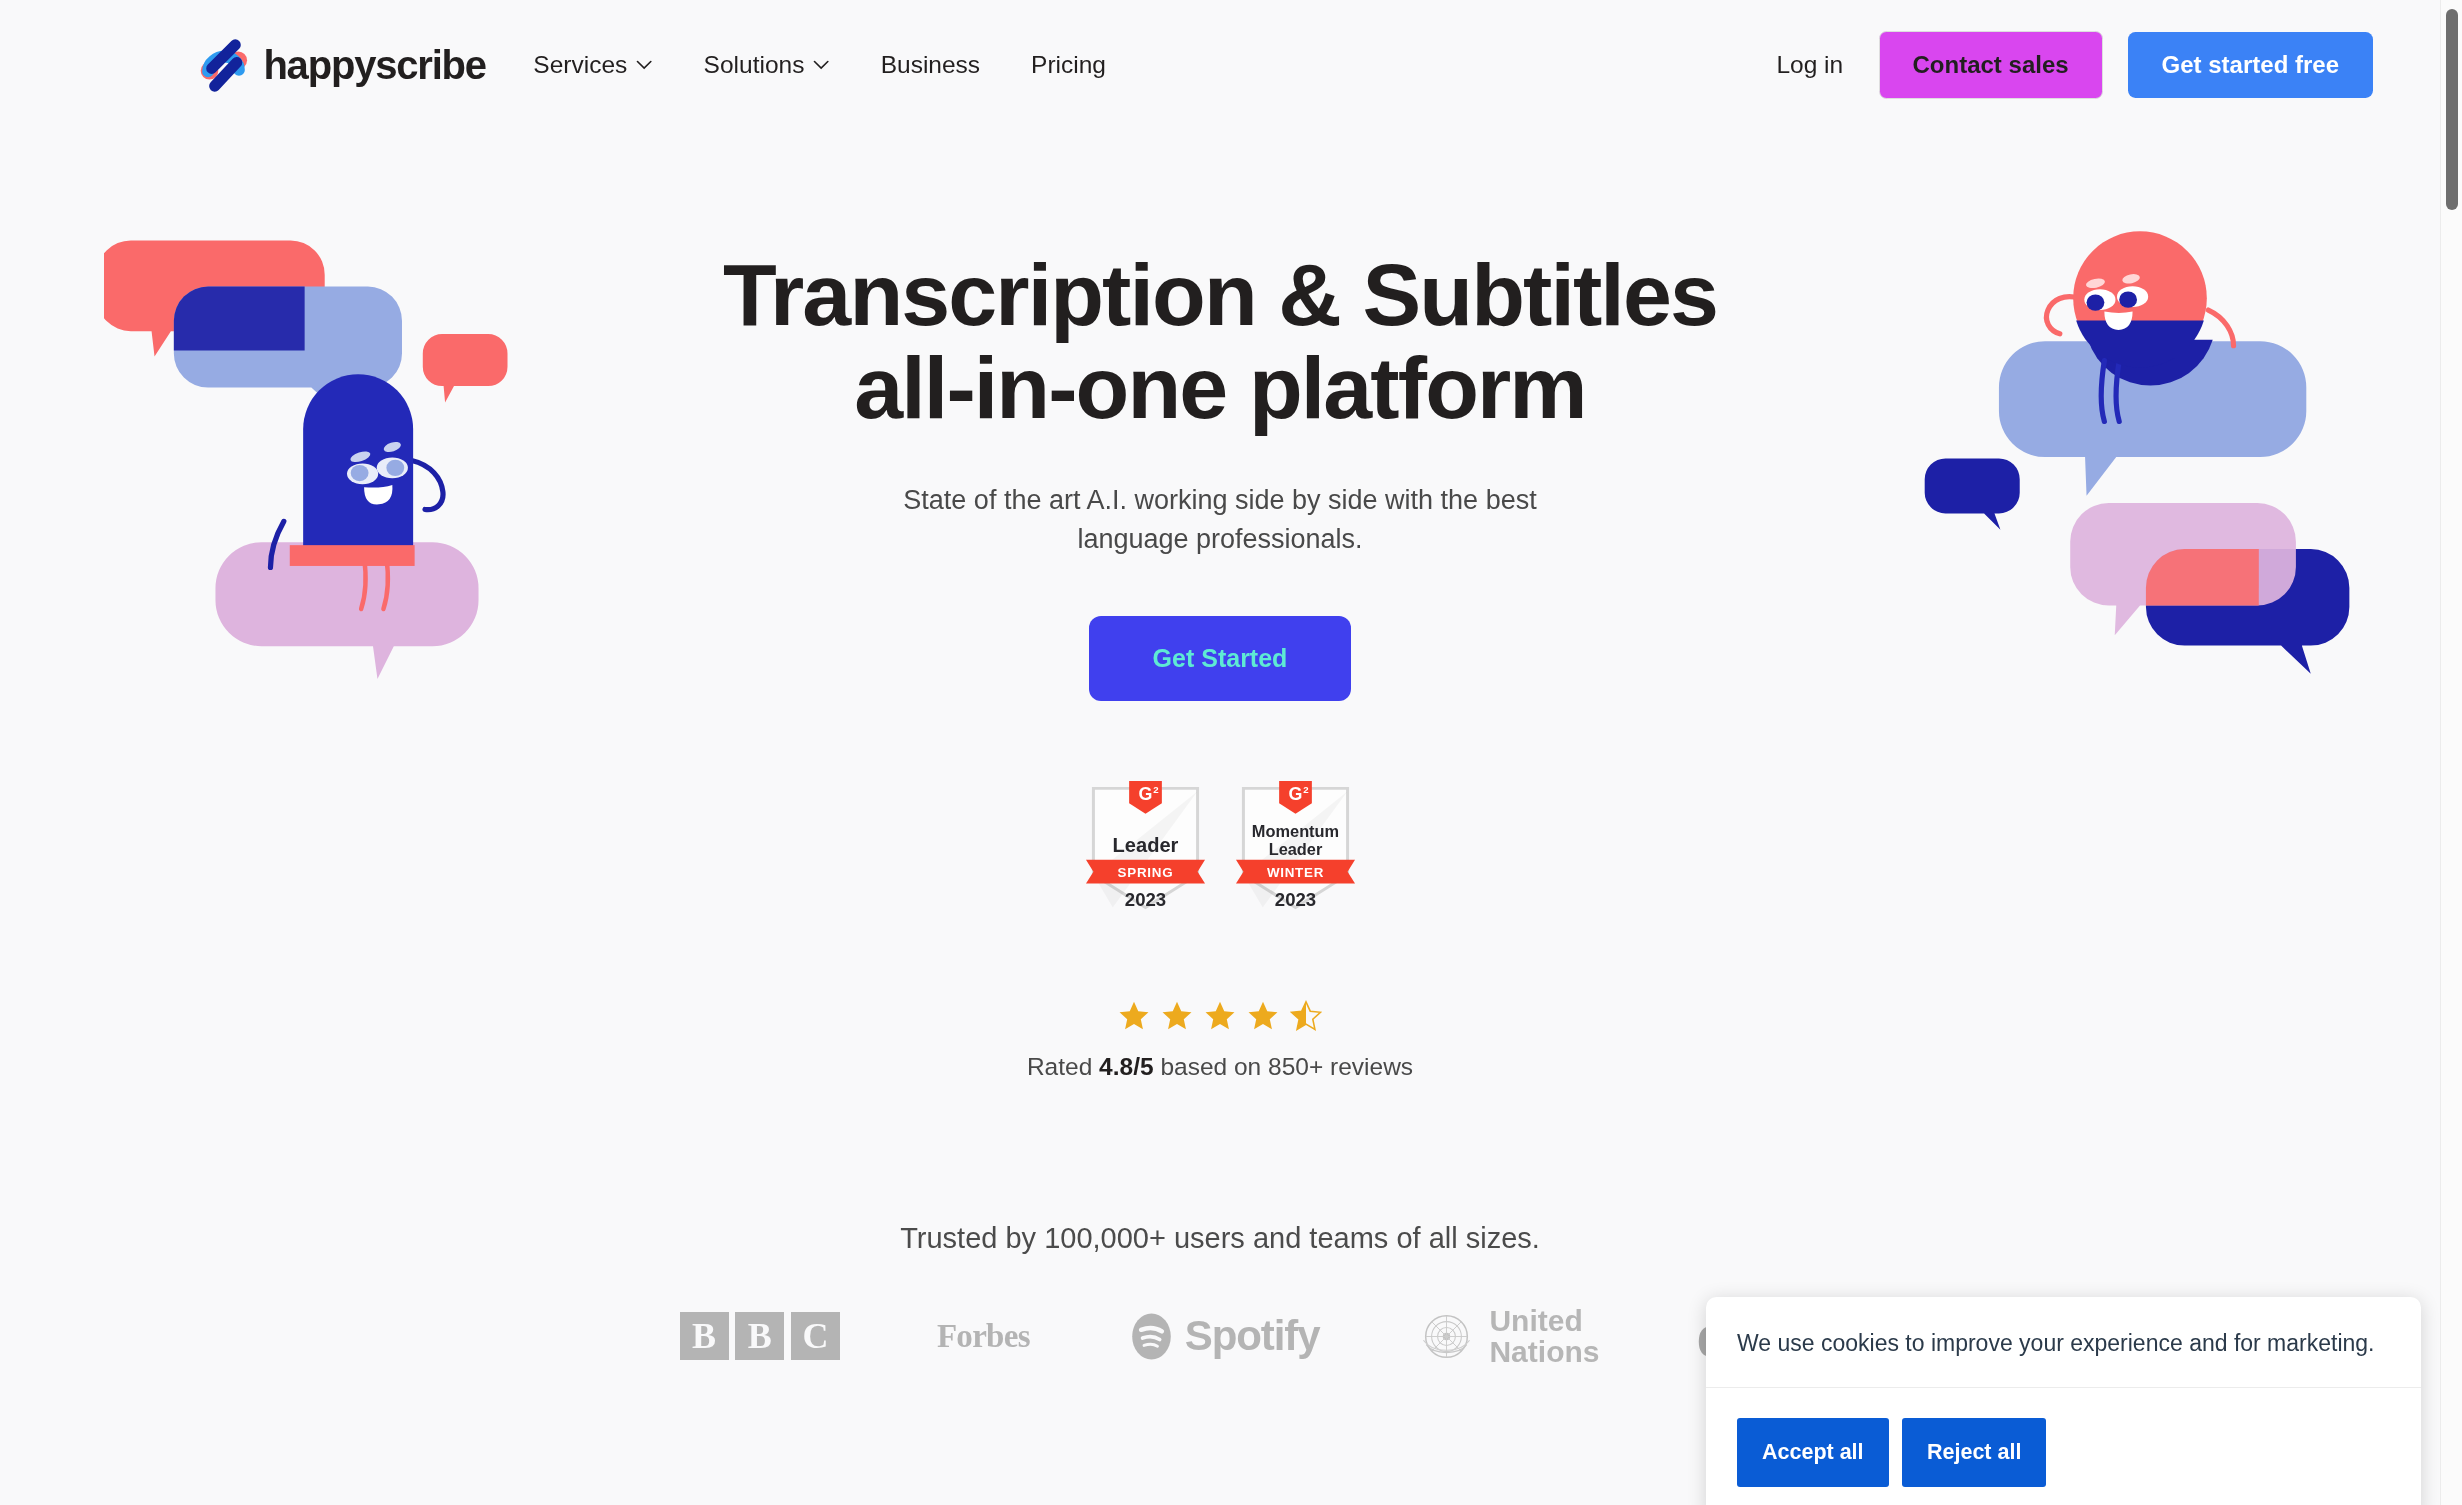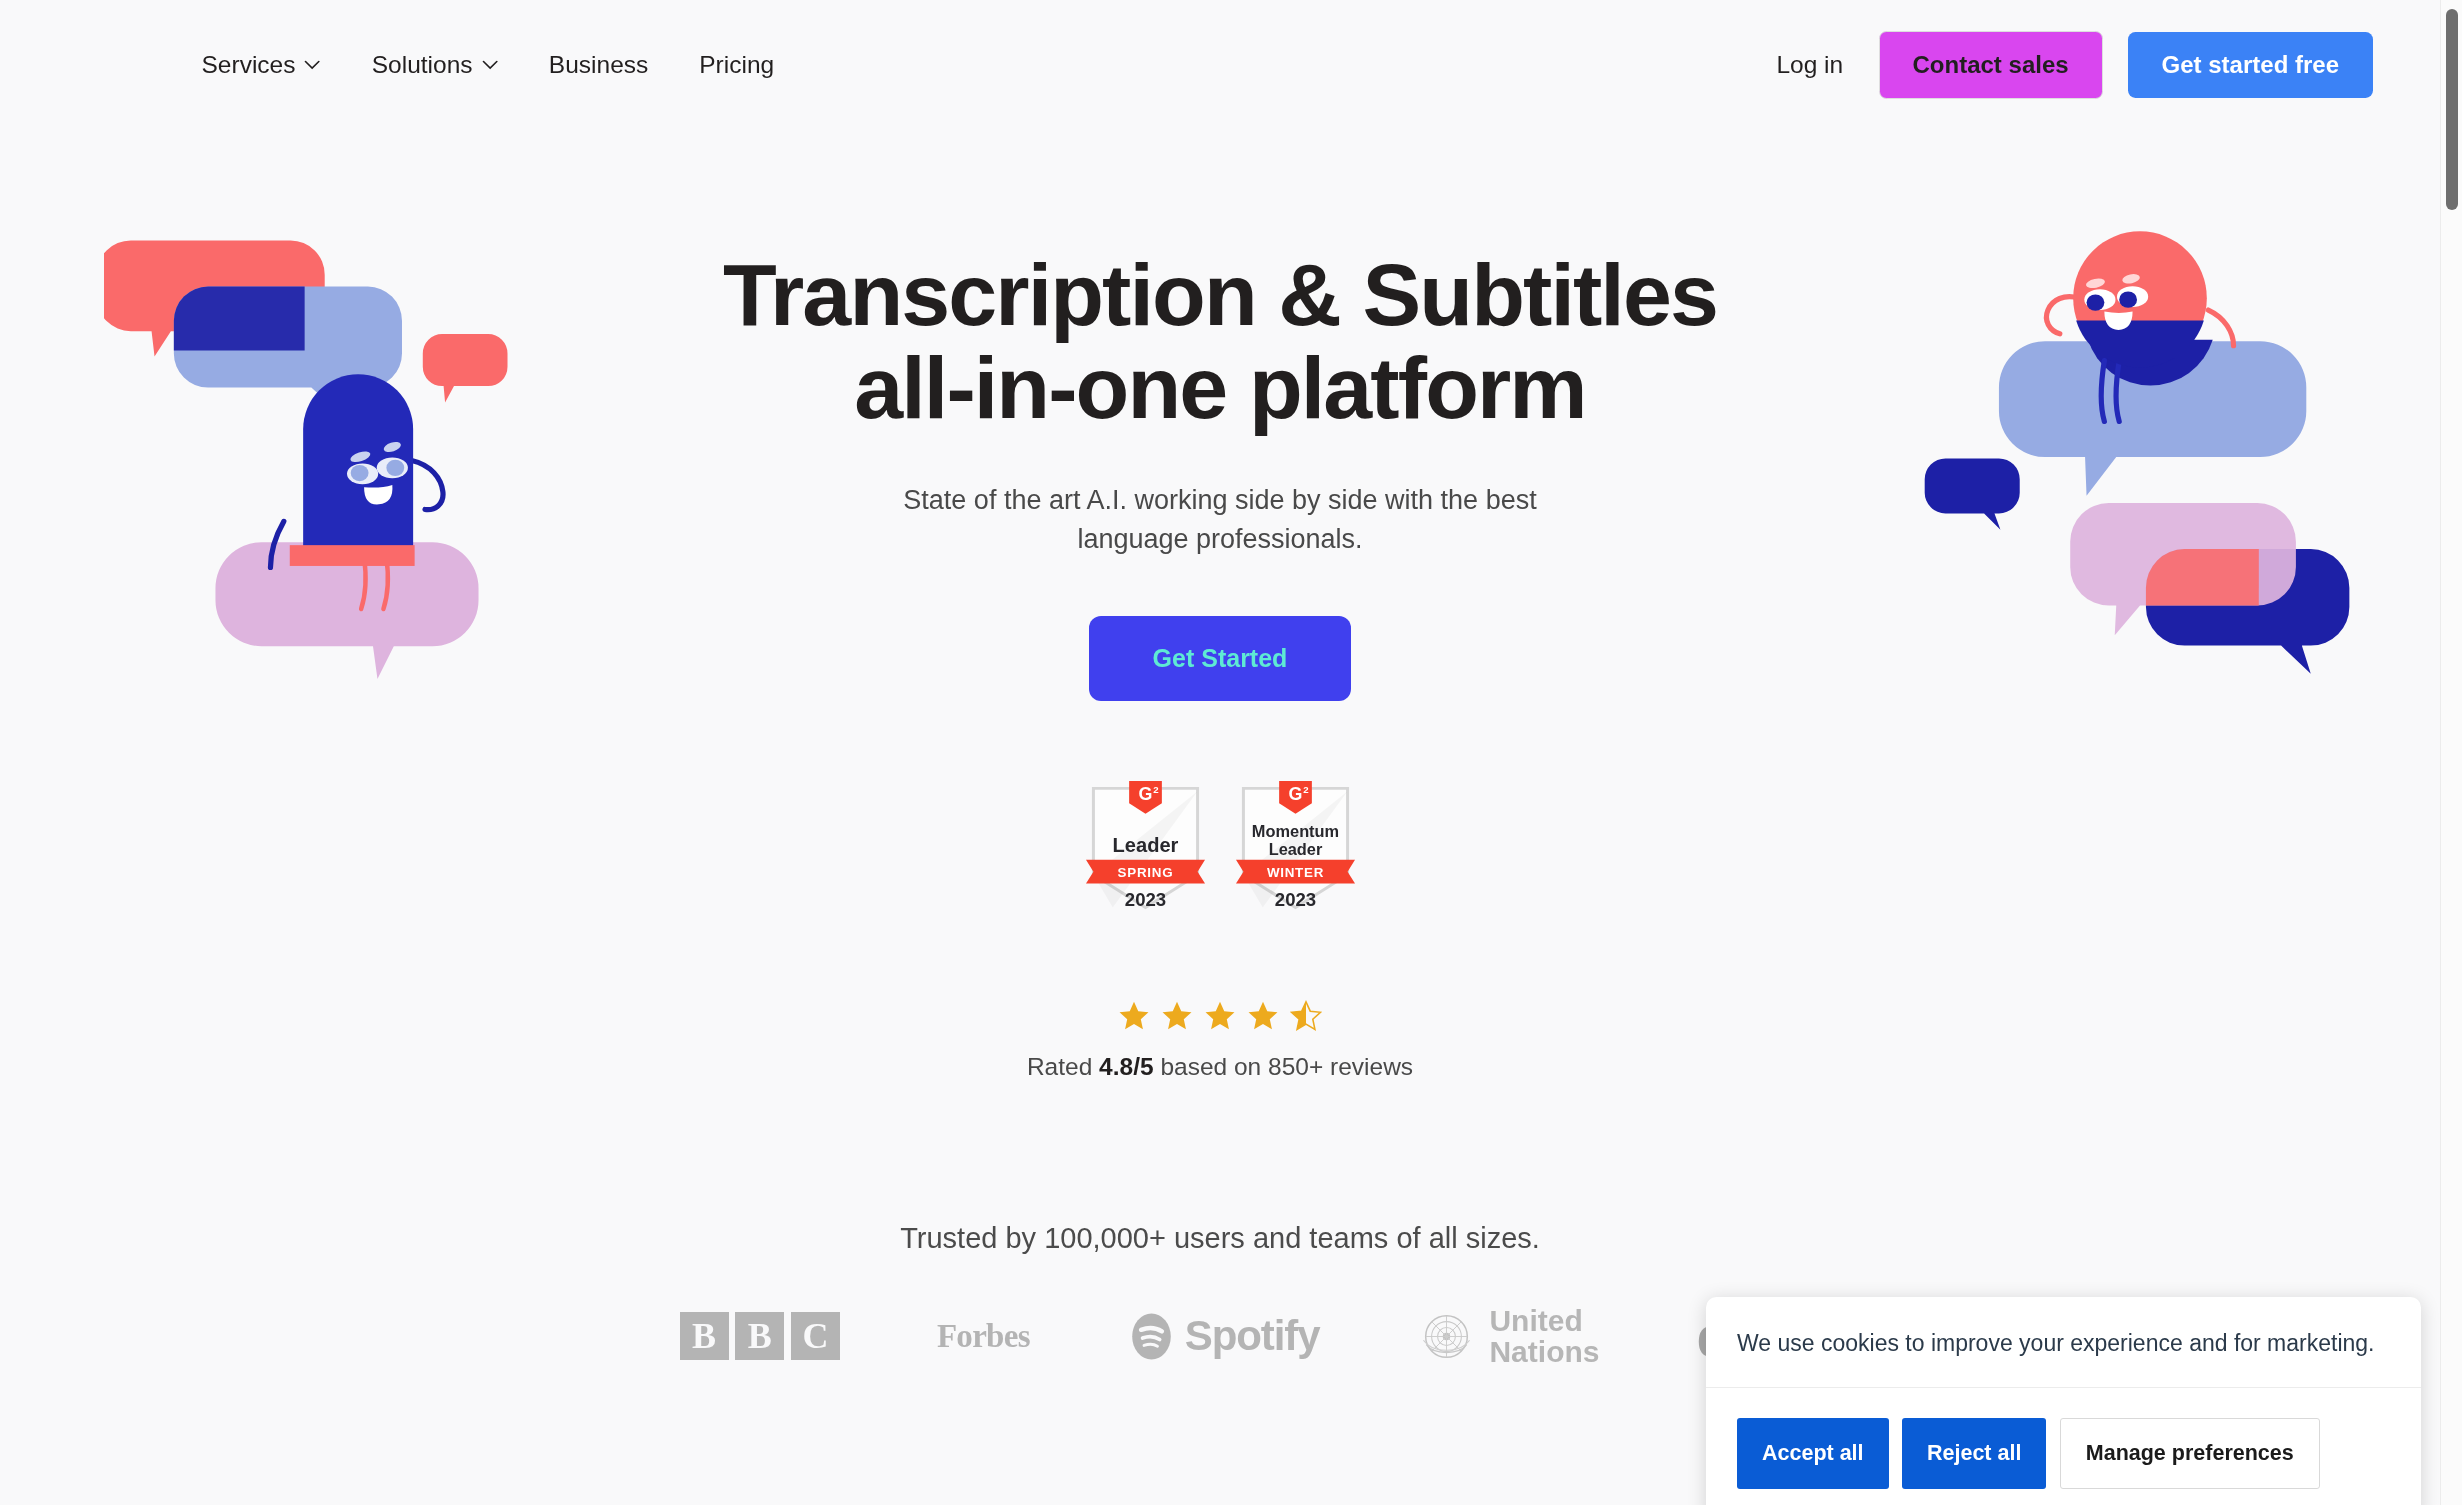--- a/index.html
+++ b/index.html
@@ -341,20 +341,30 @@
 
     <path d="M360 450h170a52 52 0 0 1 52 52v26a52 52 0 0 1-52 52h-12l12 38-40-38H360a52 52 0 0 1-52-52v-26a52 52 0 0 1 52-52z" fill="#1D20A6"></path>
 
     <path d="M258 388h200a52 52 0 0 1 52 52v34a52 52 0 0 1-52 52H300l-34 40 2-40h-10a52 52 0 0 1-52-52v-34a52 52 0 0 1 52-52z" fill="#DEB4DE" opacity="0.93"></path>
 
     <path d="M360 450h100v76H308v-24a52 52 0 0 1 52-52z" fill="#FA6A6A" opacity="0.88"></path>
   </svg>
 
   <header class="header">
 
+    <div class="brand">
+      <svg class="brand-mark" viewBox="0 0 72 72" aria-hidden="true">
+        <circle cx="17" cy="43" r="12" fill="#FA6A6A"></circle>
+        <circle cx="56" cy="29" r="12" fill="#FA6A6A"></circle>
+        <path d="M15 44c0-12 12-20 22-20 11 0 20 8 20 18" stroke="#2E9BF0" stroke-width="16" fill="none" stroke-linecap="round"></path>
+        <path d="M52 8 20 40" stroke="#12239B" stroke-width="15" fill="none" stroke-linecap="round"></path>
+        <path d="M54 32 24 64" stroke="#12239B" stroke-width="15" fill="none" stroke-linecap="round"></path>
+      </svg>
+      <span class="brand-word">happyscribe</span>
+    </div>
 
     <nav class="main-nav">
 
       <div class="nav-item">
         <span>Services</span>
         <svg class="chev" viewBox="0 0 22 13" aria-hidden="true">
           <path d="M2 2l9 9 9-9" stroke="#221f1f" stroke-width="2.2" fill="none" stroke-linecap="round"></path>
         </svg>
       </div>
 
@@ -496,21 +506,20 @@
 
     </div>
 
   </main>
 
   <div class="cookie">
     <div class="cookie-text">We use cookies to improve your experience and for marketing.</div>
     <div class="cookie-actions">
       <button class="ck-btn ck-blue">Accept all</button>
       <button class="ck-btn ck-blue">Reject all</button>
-      <button class="ck-btn ck-ghost">Manage preferences</button>
     </div>
   </div>
 
   <div class="scrollbar-track">
     <div class="scrollbar-thumb"></div>
   </div>
 
 </div>
 
 

